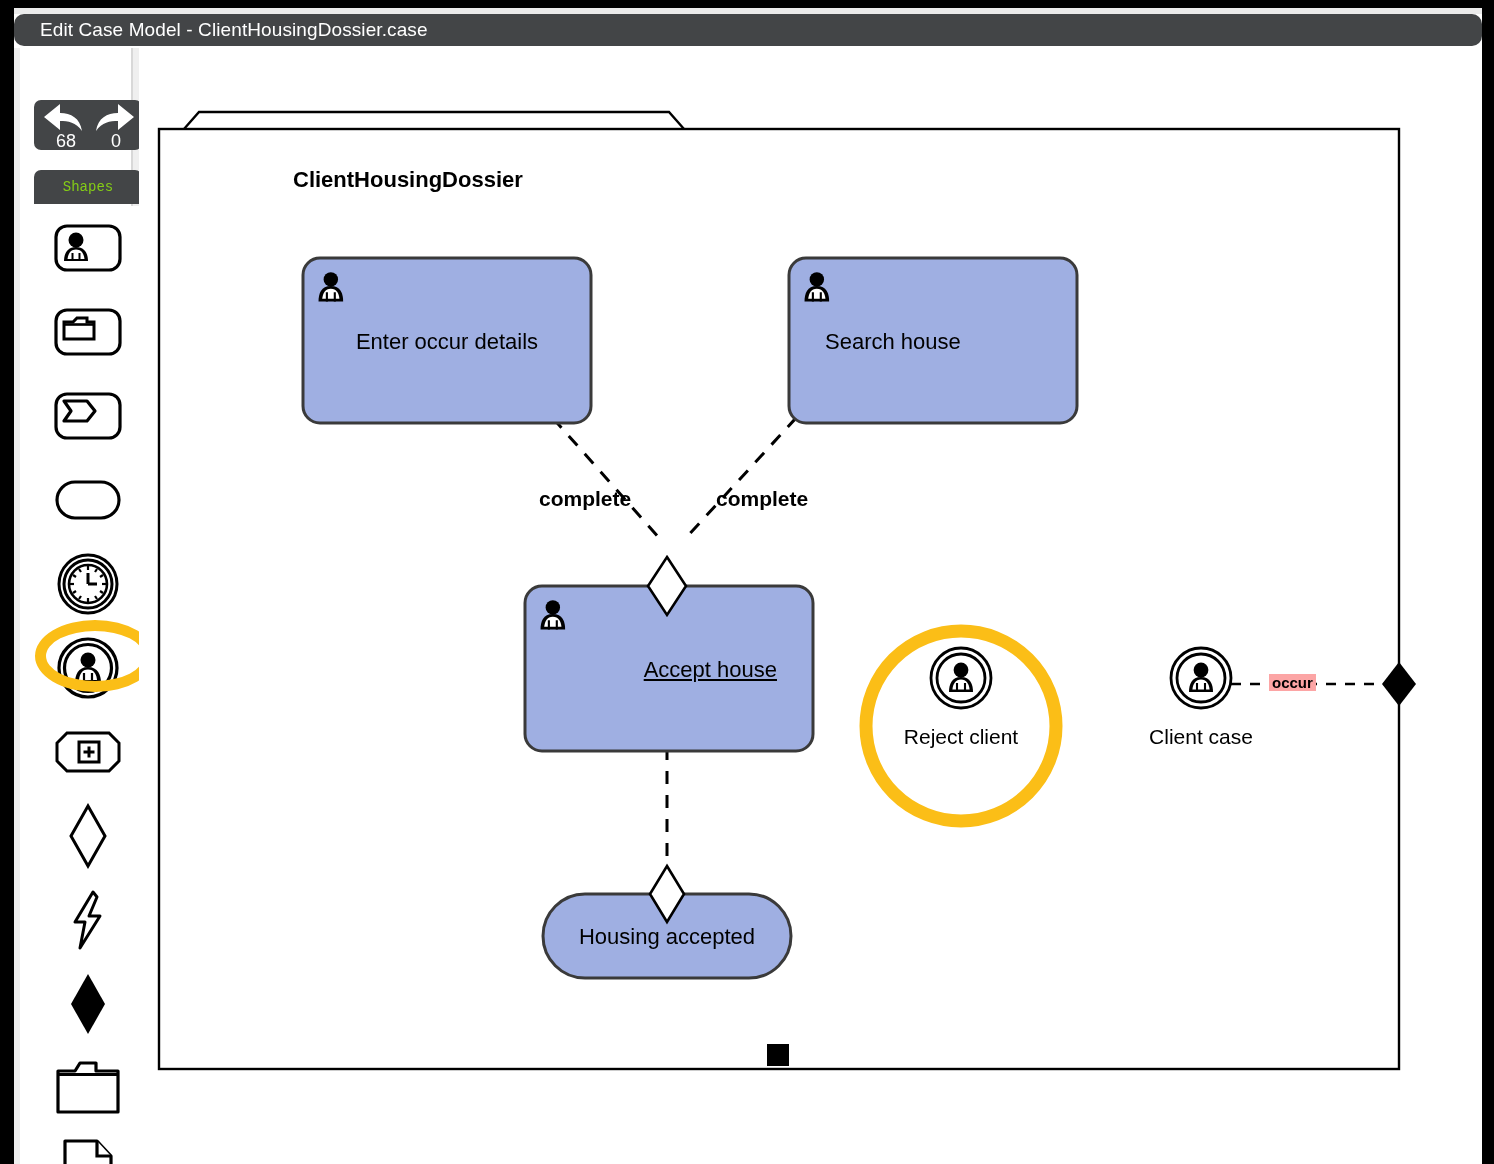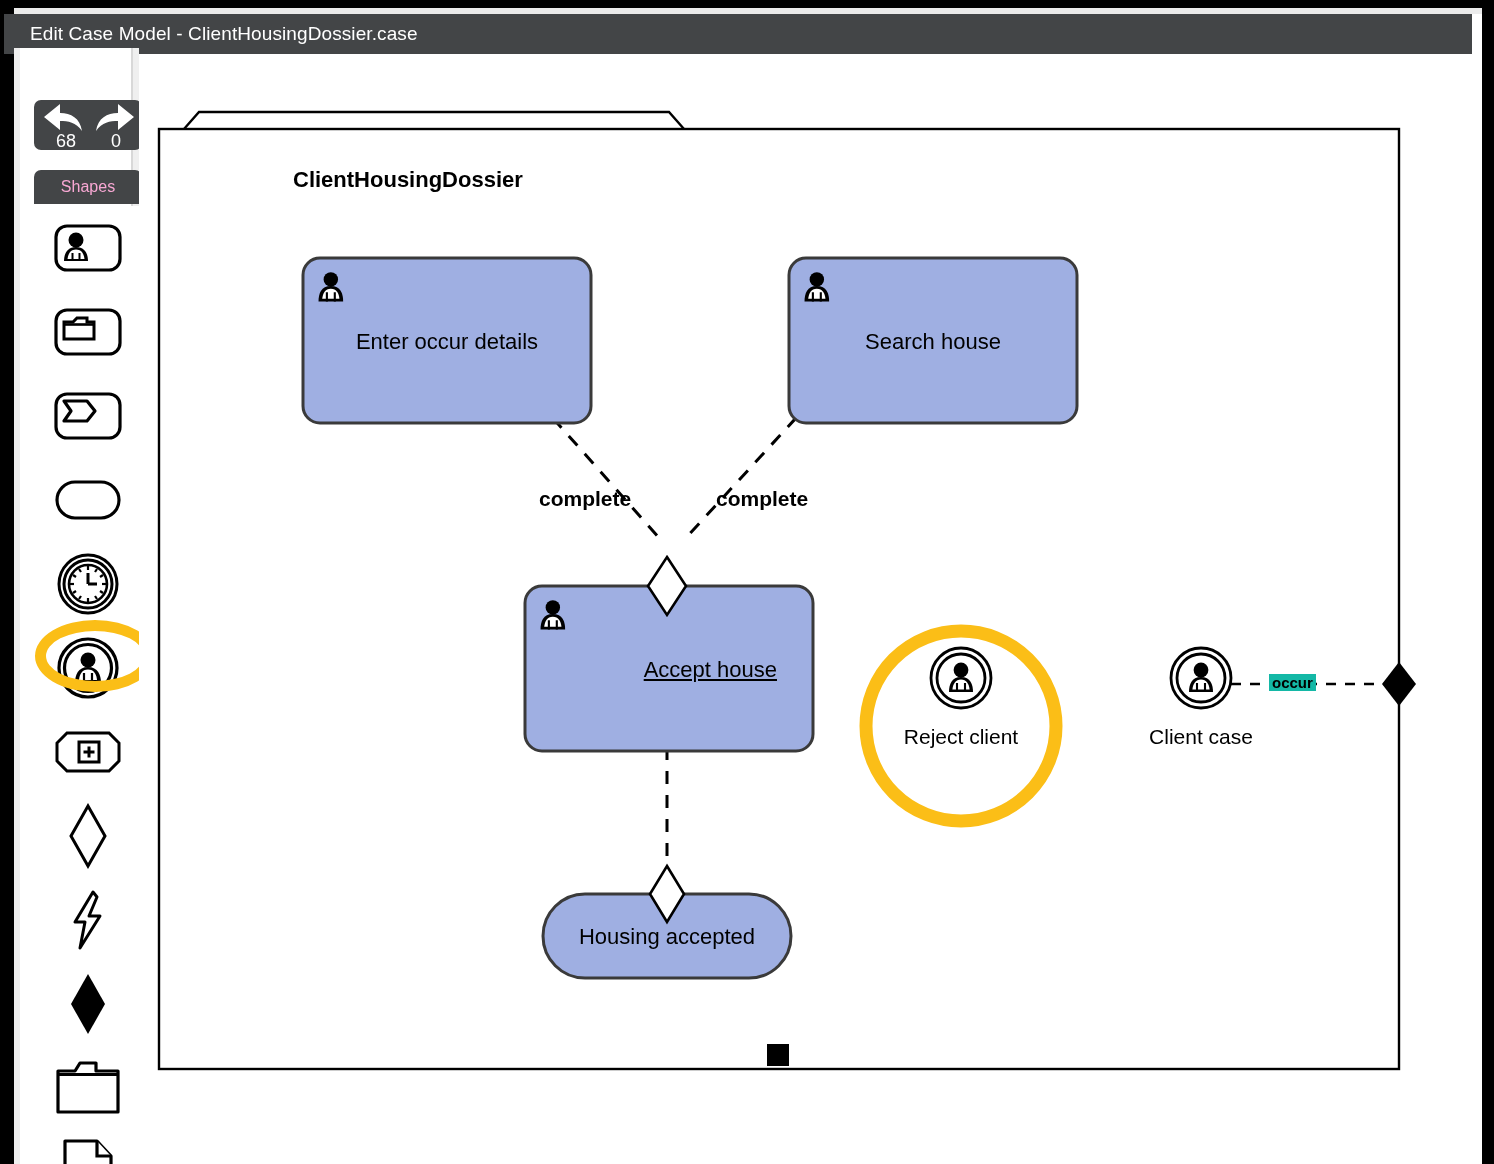--- a/index.html
+++ b/index.html
@@ -16,25 +16,26 @@
     background: #ffffff;
   }
 
   
   .frame-left   { position:absolute; left:0;    top:0;  width:14px;  height:1164px; background:#000; }
   .frame-top    { position:absolute; left:0;    top:0;  width:1494px; height:8px;   background:#000; }
   .frame-right  { position:absolute; left:1482px; top:0; width:12px; height:1164px; background:#000; }
 
   
   .titlebar {
-    position:absolute; left:4px; top:14px;
-    width:1468px; height:40px;
+    position:absolute; left:14px; top:14px;
+    width:1468px; height:32px;
     background:#434547;
     display:flex; align-items:center;
     padding-left:26px;
+    border-radius:10px;
   }
   .titlebar .title {
     color:#ffffff; font-size:19px; letter-spacing:.1px;
     font-family:"Liberation Sans", sans-serif;
   }
   .titlebar-gap { position:absolute; left:14px; top:8px; width:1468px; height:6px; background:#ebebeb; }
 
   
   .sidebar {
     position:absolute; left:14px; top:48px;
@@ -63,22 +64,22 @@
   }
   .ur-btn.undo .ur-count { left:4px; }
   .ur-btn.redo .ur-count { left:2px; }
   .ur-btn svg { position:absolute; left:3px; top:2px; }
 
   .shapes-header {
     position:absolute; left:20px; top:122px;
     width:108px; height:34px;
     background:#434547;
     border-radius:7px 7px 0 0;
-    color:#f9a8d4; font-size:16px;
-    display:flex; align-items:center; justify-content:center;
+    color:#84cc16; font-size:14px;
+    display:flex; align-items:center; justify-content:center;font-family:Liberation Mono, monospace;
   }
 
   .palette {
     position:absolute; left:20px; top:158px;
     width:108px; height:1000px;
     background:#ffffff;
   }
   .palette-item {
     position:absolute; left:0; width:108px; height:84px;
     display:flex; align-items:center; justify-content:center;
@@ -344,30 +345,30 @@
       <path d="M1260 590 L1277 612 L1260 634 L1243 612 Z" fill="#000"></path>
 
       <rect x="628" y="972" width="22" height="22" fill="#000"></rect>
 
     </svg>
 
     <div class="node-label case-title" style="left:154px; top:95px;">ClientHousingDossier</div>
 
     <div class="node-label task-label" style="left:200px; top:257px; width:216px; text-align:center;">Enter occur details</div>
 
-    <div class="node-label task-label" style="left:686px; top:257px; width:216px; text-align:center;">Search house</div>
+    <div class="node-label task-label" style="left:686px; top:257px; width:216px; text-align:left;">Search house</div>
 
     <div class="node-label task-label" style="left:422px; top:585px; width:216px; text-align:right;text-decoration:underline;">Accept house</div>
 
     <div class="node-label ms-label" style="left:404px; top:852px; width:248px; text-align:center;">Housing accepted</div>
 
     <div class="node-label event-label" style="left:722px; top:653px; width:200px; text-align:center;">Reject client</div>
 
     <div class="node-label event-label" style="left:962px; top:653px; width:200px; text-align:center;">Client case</div>
 
     <div class="node-label link-label" style="left:400px; top:415px;">complete</div>
 
     <div class="node-label link-label" style="left:577px; top:415px;">complete</div>
 
-    <div class="node-label occur-label" style="left:1130px; top:602px; background:#14b8a6; padding:0 3px;">occur</div>
+    <div class="node-label occur-label" style="left:1130px; top:602px; background:#fca5a5; padding:0 3px;">occur</div>
 
   </div>
 </div>
 
 </body></html>

